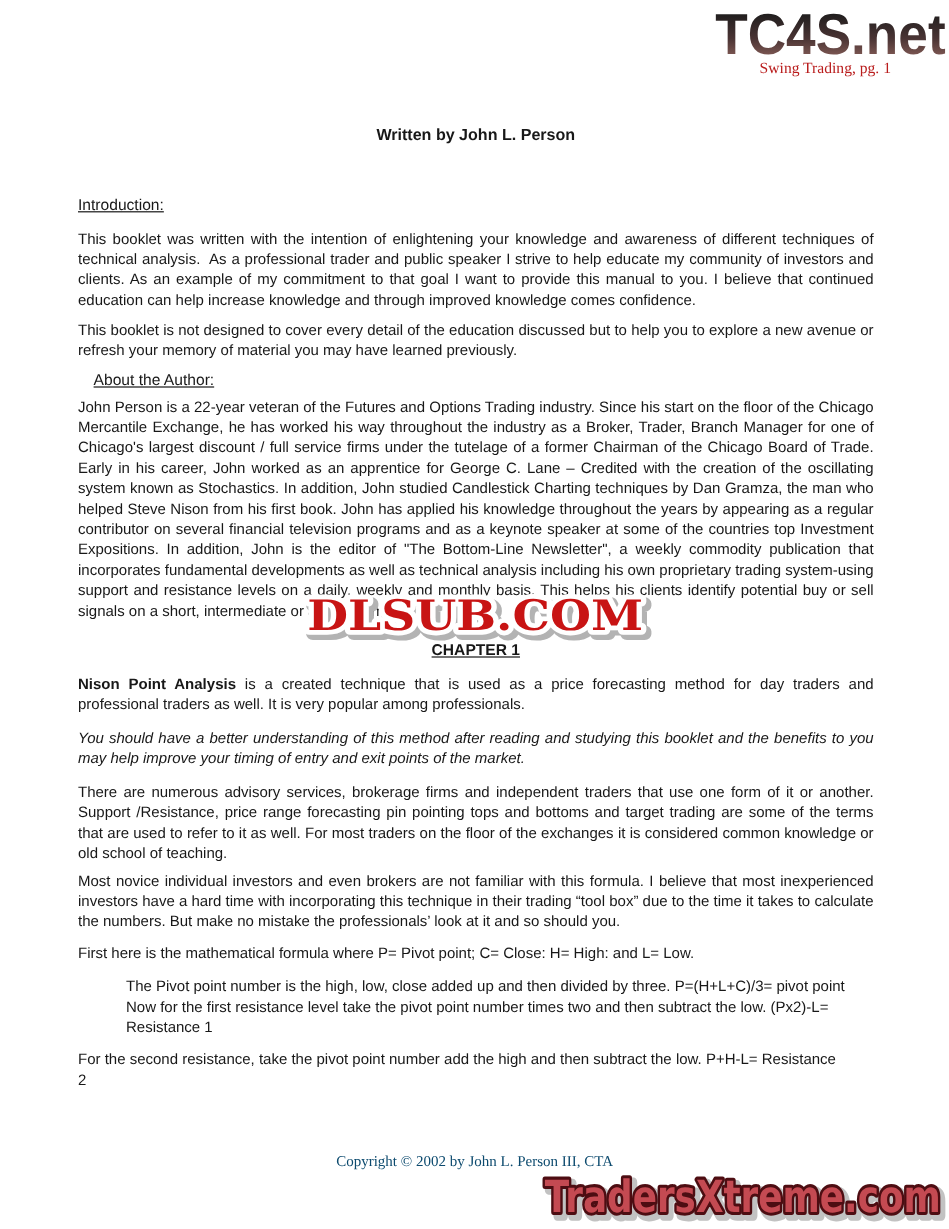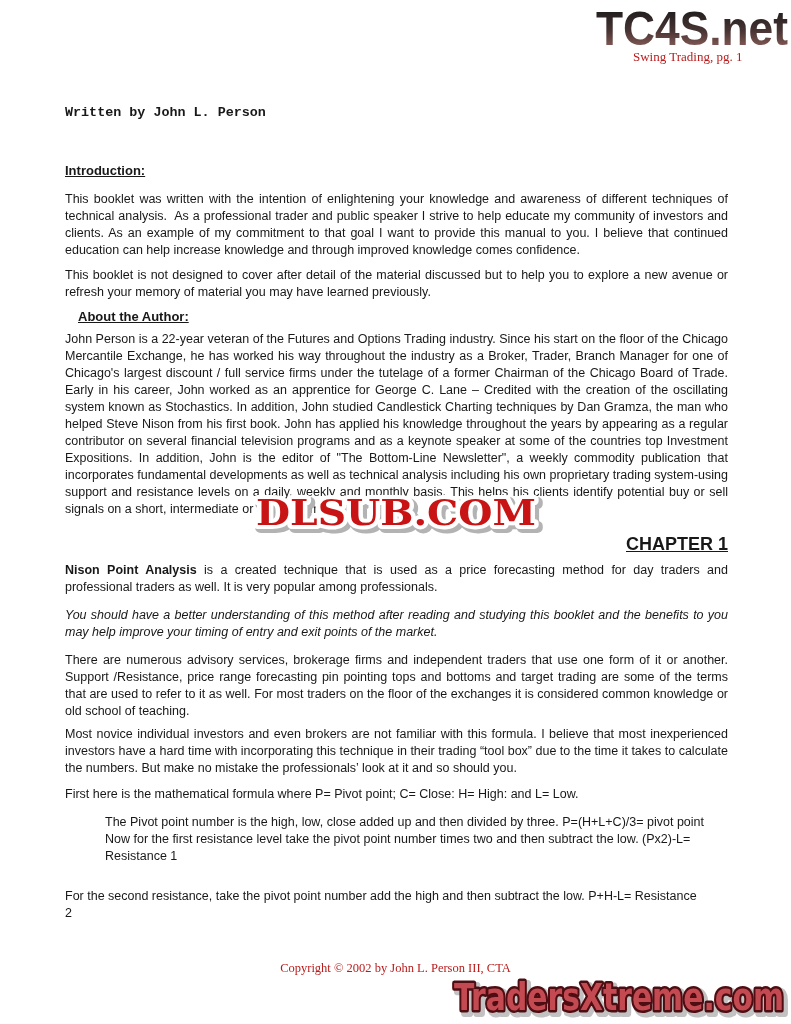--- a/index.html
+++ b/index.html
@@ -15,54 +15,54 @@
   .abs { position: absolute; }
   .col { left: 65px; width: 663px; }
   .bt {
     font-size: 12.5px;
     line-height: 17px;
     text-align: justify;
     white-space: pre-wrap;
   }
   .heading {
     font-size: 13px;
-    font-weight: bold;
+    font-weight: normal;
     text-decoration: underline;
   }
   .doc-title {
     width: 663px;
     text-align: center;
     font-size: 13.8px;
     font-weight: bold;
     text-decoration: underline;
   }
   .byline {
     width: 663px;
+    text-align: center;
     font-size: 13.4px;
     font-weight: bold;
-    font-family: Liberation Mono, monospace;
   }
   .chapter {
     width: 663px;
-    text-align: right;
-    font-size: 18px;
+    text-align: center;
+    font-size: 13px;
     font-weight: bold;
     text-decoration: underline;
   }
   .logo-subtitle {
     font-family: "Liberation Serif", serif;
     font-size: 13px;
     color: #b91c1c;
   }
   .copyright {
     left: 0; width: 791px;
     text-align: center;
     font-family: "Liberation Serif", serif;
     font-size: 12.5px;
-    color: #b91c1c;
+    color: #0c4a6e;
   }
   .footer-line {
     left: 18px;
     font-size: 15.5px;
     color: #141414;
     white-space: nowrap;
   }
   .footer-link {
     color: #1a1acc;
     text-decoration: underline;
@@ -88,21 +88,21 @@
       </linearGradient>
     </defs>
     <text class="logo-text" x="100" y="43" text-anchor="middle" font-size="48" fill="url(#logograd)" textLength="192" lengthAdjust="spacingAndGlyphs">TC4S.net</text>
   </svg>
   <div class="abs logo-subtitle" style="top:49px; left:633px;">Swing Trading, pg. 1</div>
 
   <div class="abs byline" style="top:105px; left:65px;">Written by John L. Person</div>
 
   <div class="abs heading" style="top:163px; left:65px;">Introduction:</div>
   <div class="abs col bt" style="top:191px;">This booklet was written with the intention of enlightening your knowledge and awareness of different techniques of technical analysis.  As a professional trader and public speaker I strive to help educate my community of investors and clients. As an example of my commitment to that goal I want to provide this manual to you. I believe that continued education can help increase knowledge and through improved knowledge comes confidence.</div>
-  <div class="abs col bt" style="top:267px;">This booklet is not designed to cover after detail of the material discussed but to help you to explore a new avenue or refresh your memory of material you may have learned previously.</div>
+  <div class="abs col bt" style="top:267px;">This booklet is not designed to cover every detail of the education discussed but to help you to explore a new avenue or refresh your memory of material you may have learned previously.</div>
 
   <div class="abs heading" style="top:309px; left:78px;">About the Author:</div>
   <div class="abs col bt" style="top:331px;">John Person is a 22-year veteran of the Futures and Options Trading industry. Since his start on the floor of the Chicago Mercantile Exchange, he has worked his way throughout the industry as a Broker, Trader, Branch Manager for one of Chicago's largest discount / full service firms under the tutelage of a former Chairman of the Chicago Board of Trade. Early in his career, John worked as an apprentice for George C. Lane – Credited with the creation of the oscillating system known as Stochastics. In addition, John studied Candlestick Charting techniques by Dan Gramza, the man who helped Steve Nison from his first book. John has applied his knowledge throughout the years by appearing as a regular contributor on several financial television programs and as a keynote speaker at some of the countries top Investment Expositions. In addition, John is the editor of "The Bottom-Line Newsletter", a weekly commodity publication that incorporates fundamental developments as well as technical analysis including his own proprietary trading system-using support and resistance levels on a daily, weekly and monthly basis. This helps his clients identify potential buy or sell signals on a short, intermediate or a long-term basis.</div>
 
   <svg class="abs wm" style="top:488px; left:245px;" width="302" height="50">
     <text class="dlsub-text" x="154" y="40" text-anchor="middle" font-size="35" fill="#b3b3b3" stroke="#b3b3b3" stroke-width="10" stroke-linejoin="round" textLength="280" lengthAdjust="spacingAndGlyphs">DLSUB.COM</text>
     <text class="dlsub-text" x="151" y="37" text-anchor="middle" font-size="35" fill="#ffffff" stroke="#ffffff" stroke-width="8" stroke-linejoin="round" textLength="280" lengthAdjust="spacingAndGlyphs">DLSUB.COM</text>
     <text class="dlsub-text" x="151" y="37" text-anchor="middle" font-size="35" textLength="280" lengthAdjust="spacingAndGlyphs" fill="#c81414">DLSUB.COM</text>
   </svg>
 
@@ -110,21 +110,21 @@
 
   <div class="abs col bt" style="top:562px;"><b>Nison Point Analysis</b><span> is a created technique that is used as a price forecasting method for day traders and professional traders as well. It is very popular among professionals.</span></div>
 
   <div class="abs col bt" style="top:607px;font-style:italic;">You should have a better understanding of this method after reading and studying this booklet and the benefits to you may help improve your timing of entry and exit points of the market.</div>
   <div class="abs col bt" style="top:652px;">There are numerous advisory services, brokerage firms and independent traders that use one form of it or another. Support /Resistance, price range forecasting pin pointing tops and bottoms and target trading are some of the terms that are used to refer to it as well. For most traders on the floor of the exchanges it is considered common knowledge or old school of teaching.</div>
   <div class="abs col bt" style="top:786px;">First here is the mathematical formula where P= Pivot point; C= Close: H= High: and L= Low.</div>
   <div class="abs col bt" style="top:726px;">Most novice individual investors and even brokers are not familiar with this formula. I believe that most inexperienced investors have a hard time with incorporating this technique in their trading “tool box” due to the time it takes to calculate the numbers. But make no mistake the professionals’ look at it and so should you.</div>
   <div class="abs col bt" style="top:814px;margin-left:40px;">The Pivot point number is the high, low, close added up and then divided by three. P=(H+L+C)/3= pivot point
 Now for the first resistance level take the pivot point number times two and then subtract the low. (Px2)-L=
 Resistance 1</div>
-  <div class="abs col bt" style="top:875px;margin-top:13px;">For the second resistance, take the pivot point number add the high and then subtract the low. P+H-L= Resistance
+  <div class="abs col bt" style="top:875px;">For the second resistance, take the pivot point number add the high and then subtract the low. P+H-L= Resistance
 2</div>
 
   <div class="abs copyright" style="top:961px;">Copyright © 2002 by John L. Person III, CTA</div>
 
   <div class="abs footer-line" style="top:1042px;text-decoration:underline;"><span>PDF created with FinePrint pdfFactory Pro trial version </span><a class="footer-link">http://www.fineprint.com</a></div>
 
   <svg class="abs wm" style="top:972px; left:447px;" width="344" height="52">
     <text class="tx-text" x="175" y="41" text-anchor="middle" font-size="37" fill="#c2c2c2" stroke="#c2c2c2" stroke-width="8" stroke-linejoin="round" textLength="330" lengthAdjust="spacingAndGlyphs">TradersXtreme.com</text>
     <text class="tx-text" x="172" y="38" text-anchor="middle" font-size="37" fill="#4d0d12" stroke-width="5" stroke-linejoin="round" textLength="330" lengthAdjust="spacingAndGlyphs" stroke="#4d0d12">TradersXtreme.com</text>
     <text class="tx-text" x="172" y="38" text-anchor="middle" font-size="37" textLength="330" lengthAdjust="spacingAndGlyphs" fill="#c44a52">TradersXtreme.com</text>

